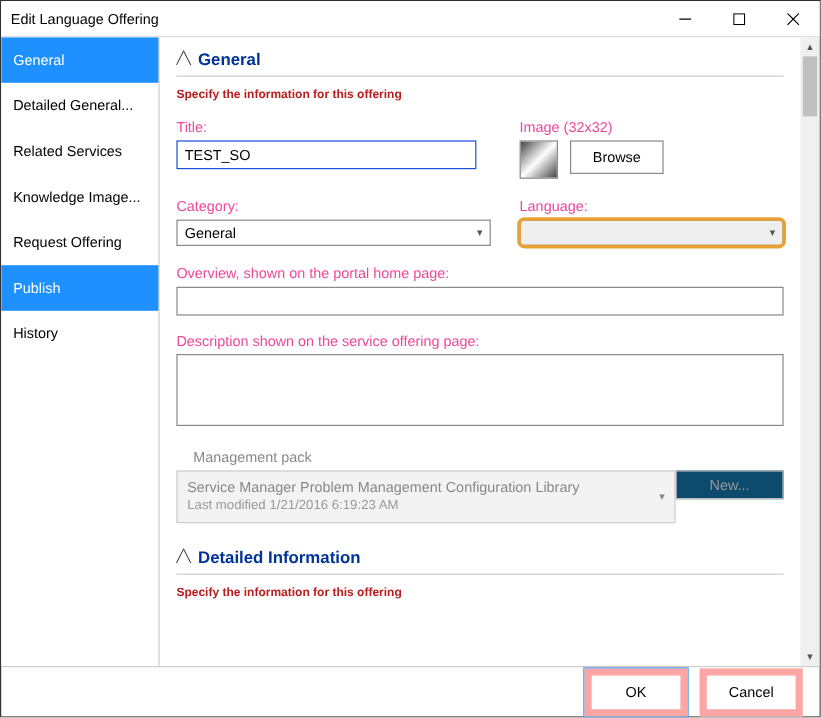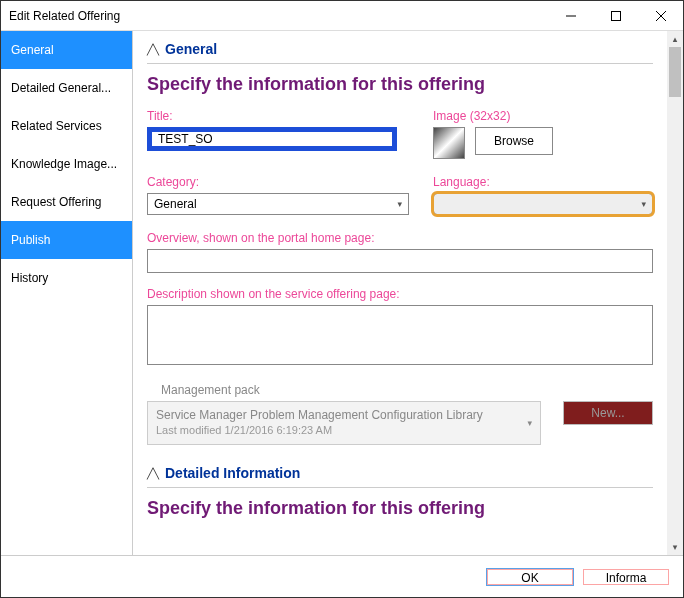--- a/index.html
+++ b/index.html
@@ -15,55 +15,55 @@
   .sidebar-item { font-size: 12px; padding: 12px 10px; color: #000; cursor: default; white-space: nowrap; overflow: hidden; text-overflow: ellipsis; }
   .sidebar-item.selected { background: #1e90ff; color: #fff; }
   .content-wrap { flex: 1; position: relative; overflow: hidden; }
   .content { position: absolute; inset: 0 16px 0 0; overflow-y: auto; padding: 8px 14px 10px 14px; }
   .scrollbar { position: absolute; right: 0; top: 0; bottom: 0; width: 16px; background: #f0f0f0; }
   .scrollbar .arrow { height: 16px; display: flex; align-items: center; justify-content: center; color: #555; font-size: 9px; }
   .scrollbar .thumb { position: absolute; top: 16px; right: 2px; width: 12px; height: 50px; background: #c0c0c0; }
   .section-header { display: flex; align-items: center; gap: 8px; border-bottom: 1px solid #ccc; padding: 2px 0 6px 0; }
   .section-caret { width: 10px; font-size: 10px; color: #333; }
   .section-title { color: #003399; font-weight: 600; font-size: 14px; }
-  .section-sub { color: #701a75; font-weight: 600; font-size: 18px; padding: 10px 0 14px 0; }
+  .section-sub { color: #b91c1c; font-weight: 600; font-size: 10px; padding: 10px 0 14px 0; }
   .form-row { display: flex; gap: 24px; margin-bottom: 16px; }
   .form-col { flex: 1; display: flex; flex-direction: column; }
   .form-col.image-col { flex: 0 0 220px; }
   .field-label { font-size: 12px; color: #ec4899; margin-bottom: 4px; }
-  .text-input { border: 5px solid #1d4ed8; height: 24px; padding: 0 6px; font-size: 12px; width: 100%; }
+  .text-input { border: 1px solid #1d4ed8; height: 24px; padding: 0 6px; font-size: 12px; width: 100%; }
   .wide-input { width: 250px; }
   .dropdown { border: 1px solid #888; height: 22px; display: flex; align-items: center; padding: 0 6px; font-size: 12px; position: relative; background: #fff; }
   .dropdown .dd-arrow { position: absolute; right: 6px; font-size: 9px; color: #555; }
   .dropdown.disabled { background: #eee; }
   .dropdown.highlight { outline: 3px solid #e8a234; outline-offset: -1px; border-radius: 4px; }
   .image-box { width: 32px; height: 32px; border: 1px solid #888; background: linear-gradient(135deg, #444 0%, #fff 50%, #444 100%); display: inline-block; vertical-align: top; }
   .browse-row { display: flex; align-items: flex-start; gap: 10px; }
   .browse-btn { height: 28px; padding: 0 18px; border: 1px solid #888; background: #fff; font-size: 12px; cursor: default; }
   .overview-input { border: 1px solid #888; height: 24px; width: 100%; font-size: 12px; padding: 0 6px; }
   .desc-input { border: 1px solid #888; height: 60px; width: 100%; font-size: 12px; padding: 4px 6px; resize: none; }
   .mp-label { font-size: 12px; color: #888; margin: 12px 0 4px 14px; }
-  .mp-row { display: flex; gap: 22px; align-items: flex-start; }
+  .mp-row { display: flex; gap: 0; align-items: flex-start; }
   .mp-box { flex: 1; border: 1px solid #ccc; background: #f3f3f3; padding: 6px 8px; font-size: 12px; color: #888; position: relative; height: 44px; }
   .mp-box .dd-arrow { position: absolute; right: 8px; top: 50%; transform: translateY(-50%); font-size: 9px; color: #888; }
   .mp-name { color: #888; }
   .mp-mod { font-size: 11px; color: #999; margin-top: 2px; }
-  .new-btn { width: 90px; height: 24px; border: 1px solid #bbb; background: #7f1d1d; color: #999; font-size: 12px; cursor: default; }
+  .new-btn { width: 90px; height: 24px; border: 1px solid #bbb; background: #0c4a6e; color: #999; font-size: 12px; cursor: default; }
   .footer { height: 42px; border-top: 1px solid #ccc; display: flex; justify-content: flex-end; align-items: center; gap: 10px; padding: 0 14px; }
-  .footer-btn { width: 86px; height: 16px; border: 1px solid #fca5a5; background: #fff; font-size: 12px; cursor: default; }
+  .footer-btn { width: 86px; height: 40px; border: 6px solid #fca5a5; background: #fff; font-size: 12px; cursor: default; }
   .footer-btn.primary { outline: 1px solid #5aa0e6; }
   .row-gap { margin-bottom: 14px; }
 </style>
 </head>
 <body>
 
 <div class="window">
 
   <div class="titlebar">
-    <div class="titlebar-title">Edit Related Offering</div>
+    <div class="titlebar-title">Edit Language Offering</div>
     <div class="titlebar-controls">
       <div class="titlebar-btn">
         <svg viewBox="0 0 10 10">
             <line x1="0" y1="5" x2="10" y2="5" stroke="#000" stroke-width="1"></line>
           </svg>
       </div>
       <div class="titlebar-btn">
         <svg viewBox="0 0 10 10">
             <rect x="0.5" y="0.5" width="9" height="9" fill="none" stroke="#000" stroke-width="1"></rect>
           </svg>
@@ -163,16 +163,16 @@
         <div class="arrow">▴</div>
         <div class="thumb"></div>
         <div class="arrow" style="position:absolute;bottom:0;width:100%;">▾</div>
       </div>
     </div>
 
   </div>
 
   <div class="footer">
     <button class="footer-btn primary">OK</button>
-    <button class="footer-btn">Informa</button>
+    <button class="footer-btn">Cancel</button>
   </div>
 
 </div>
 
 </body></html>

